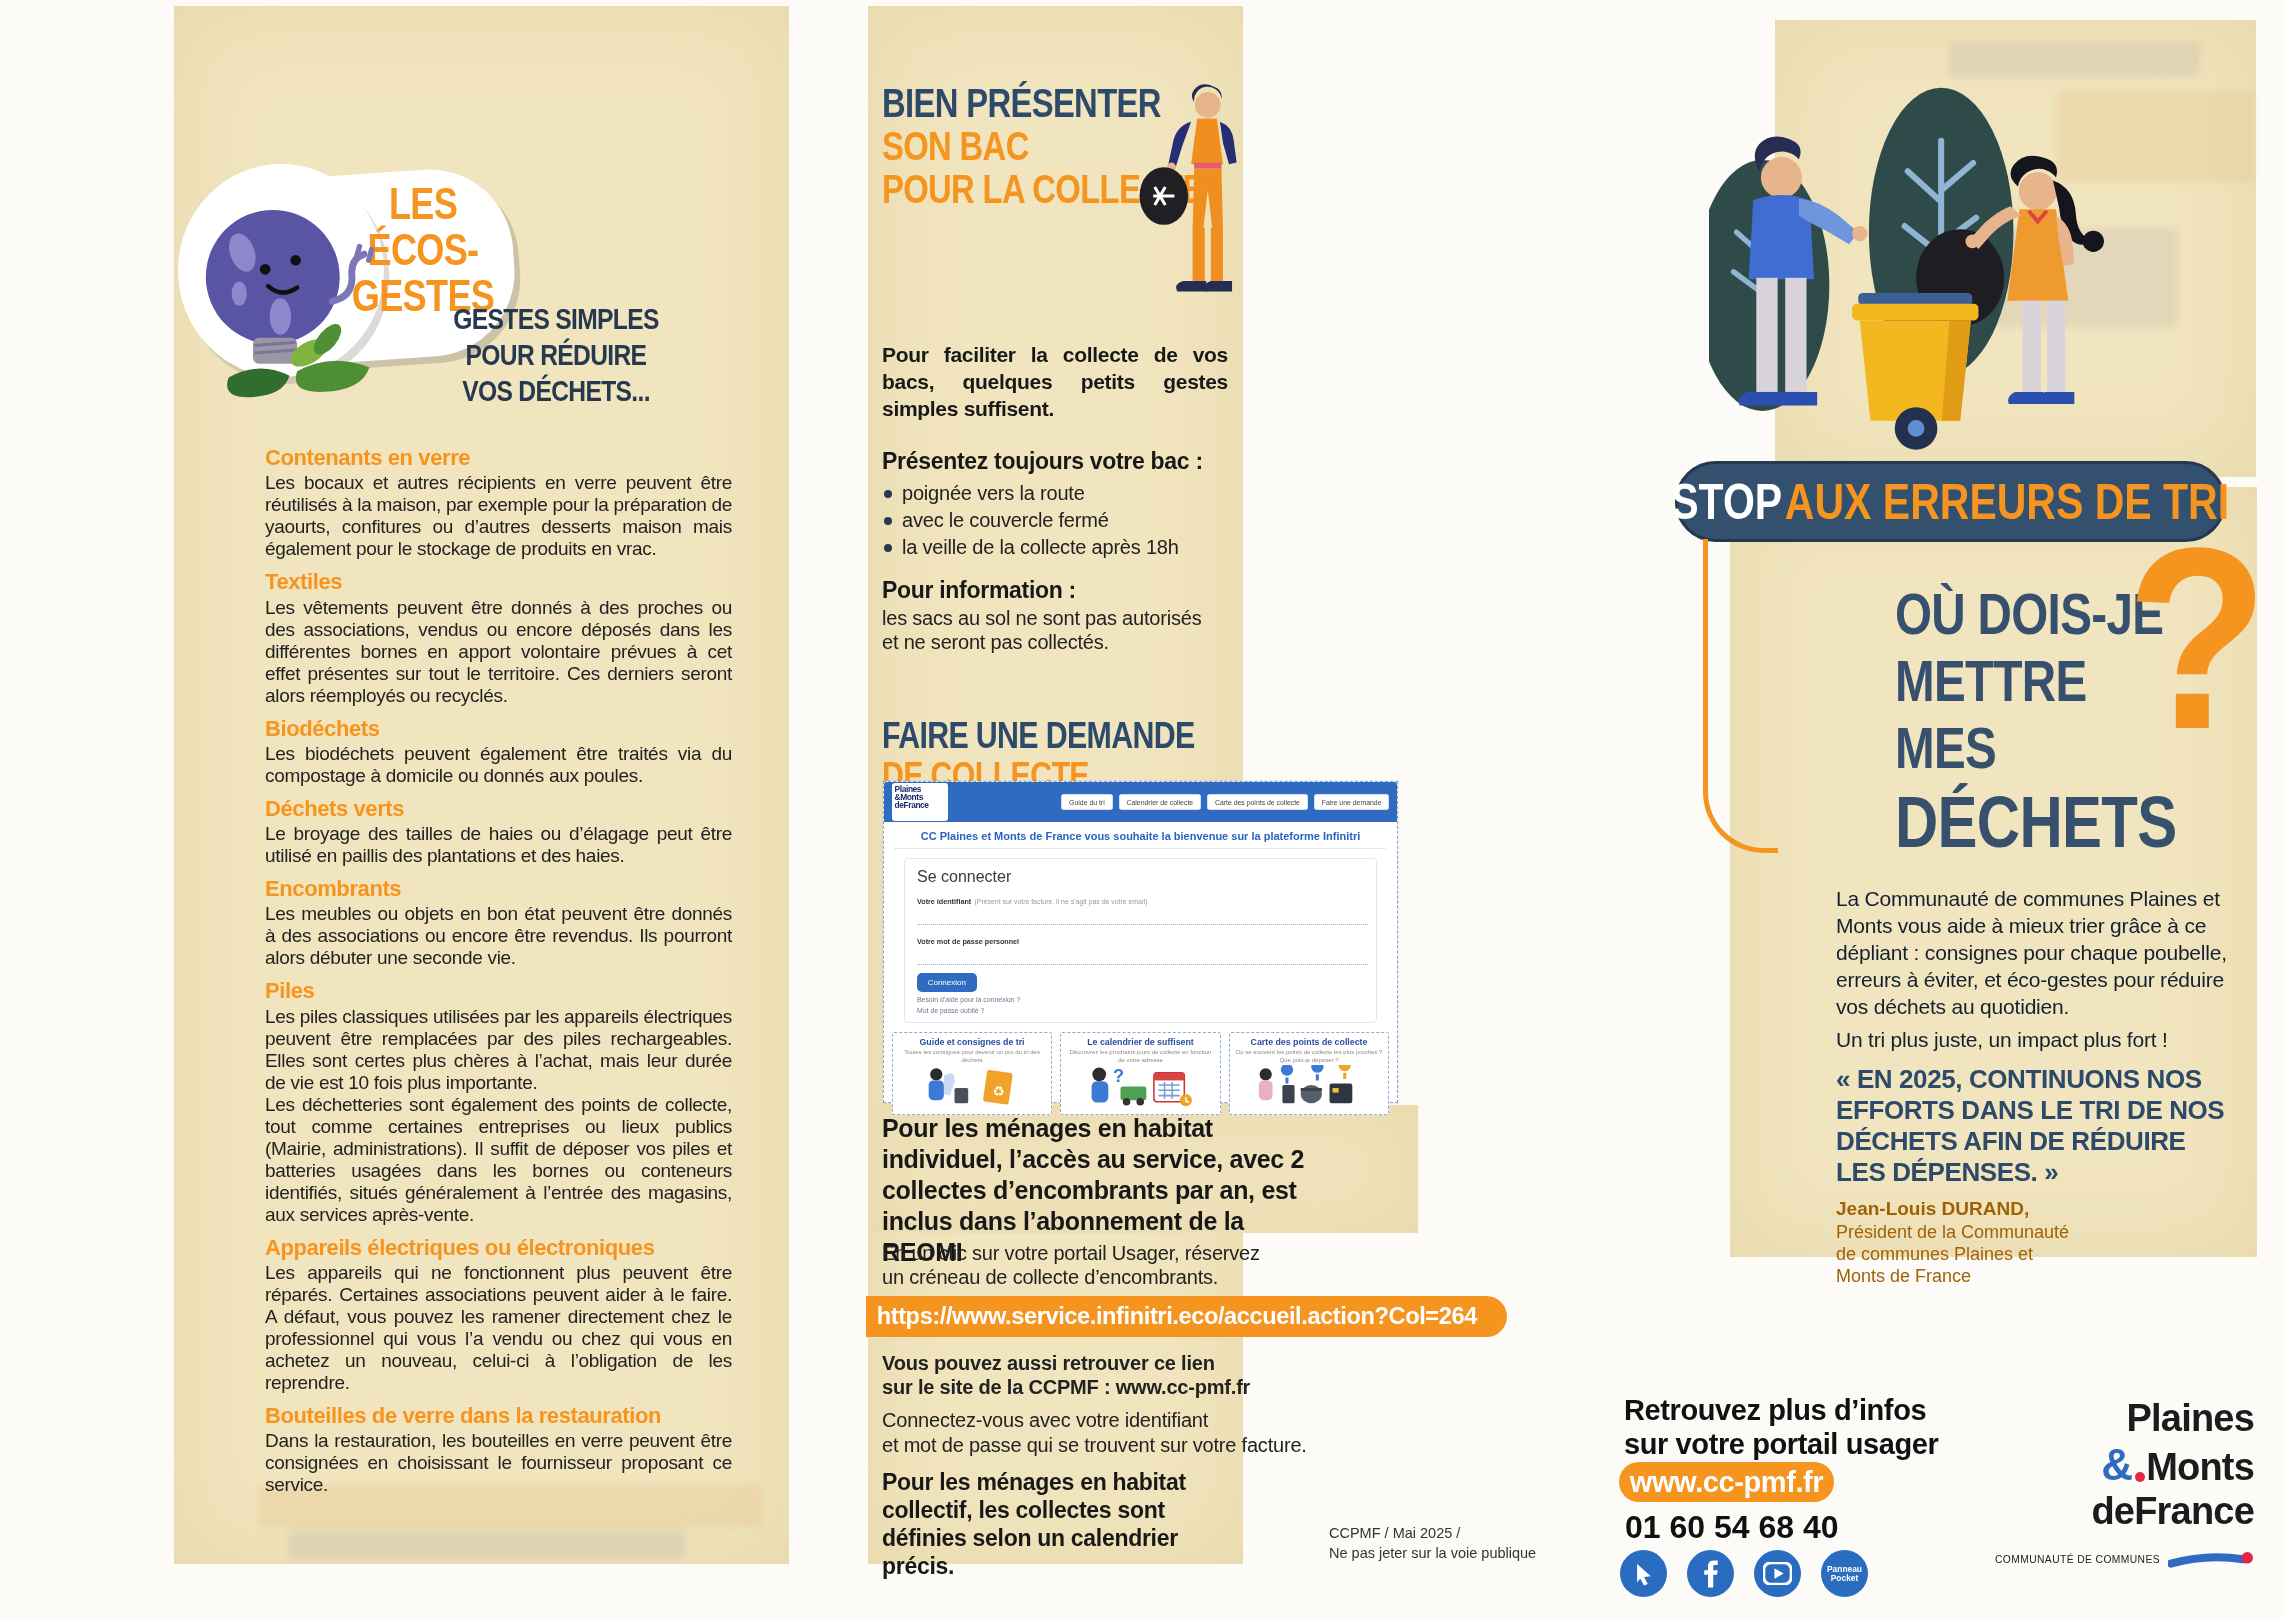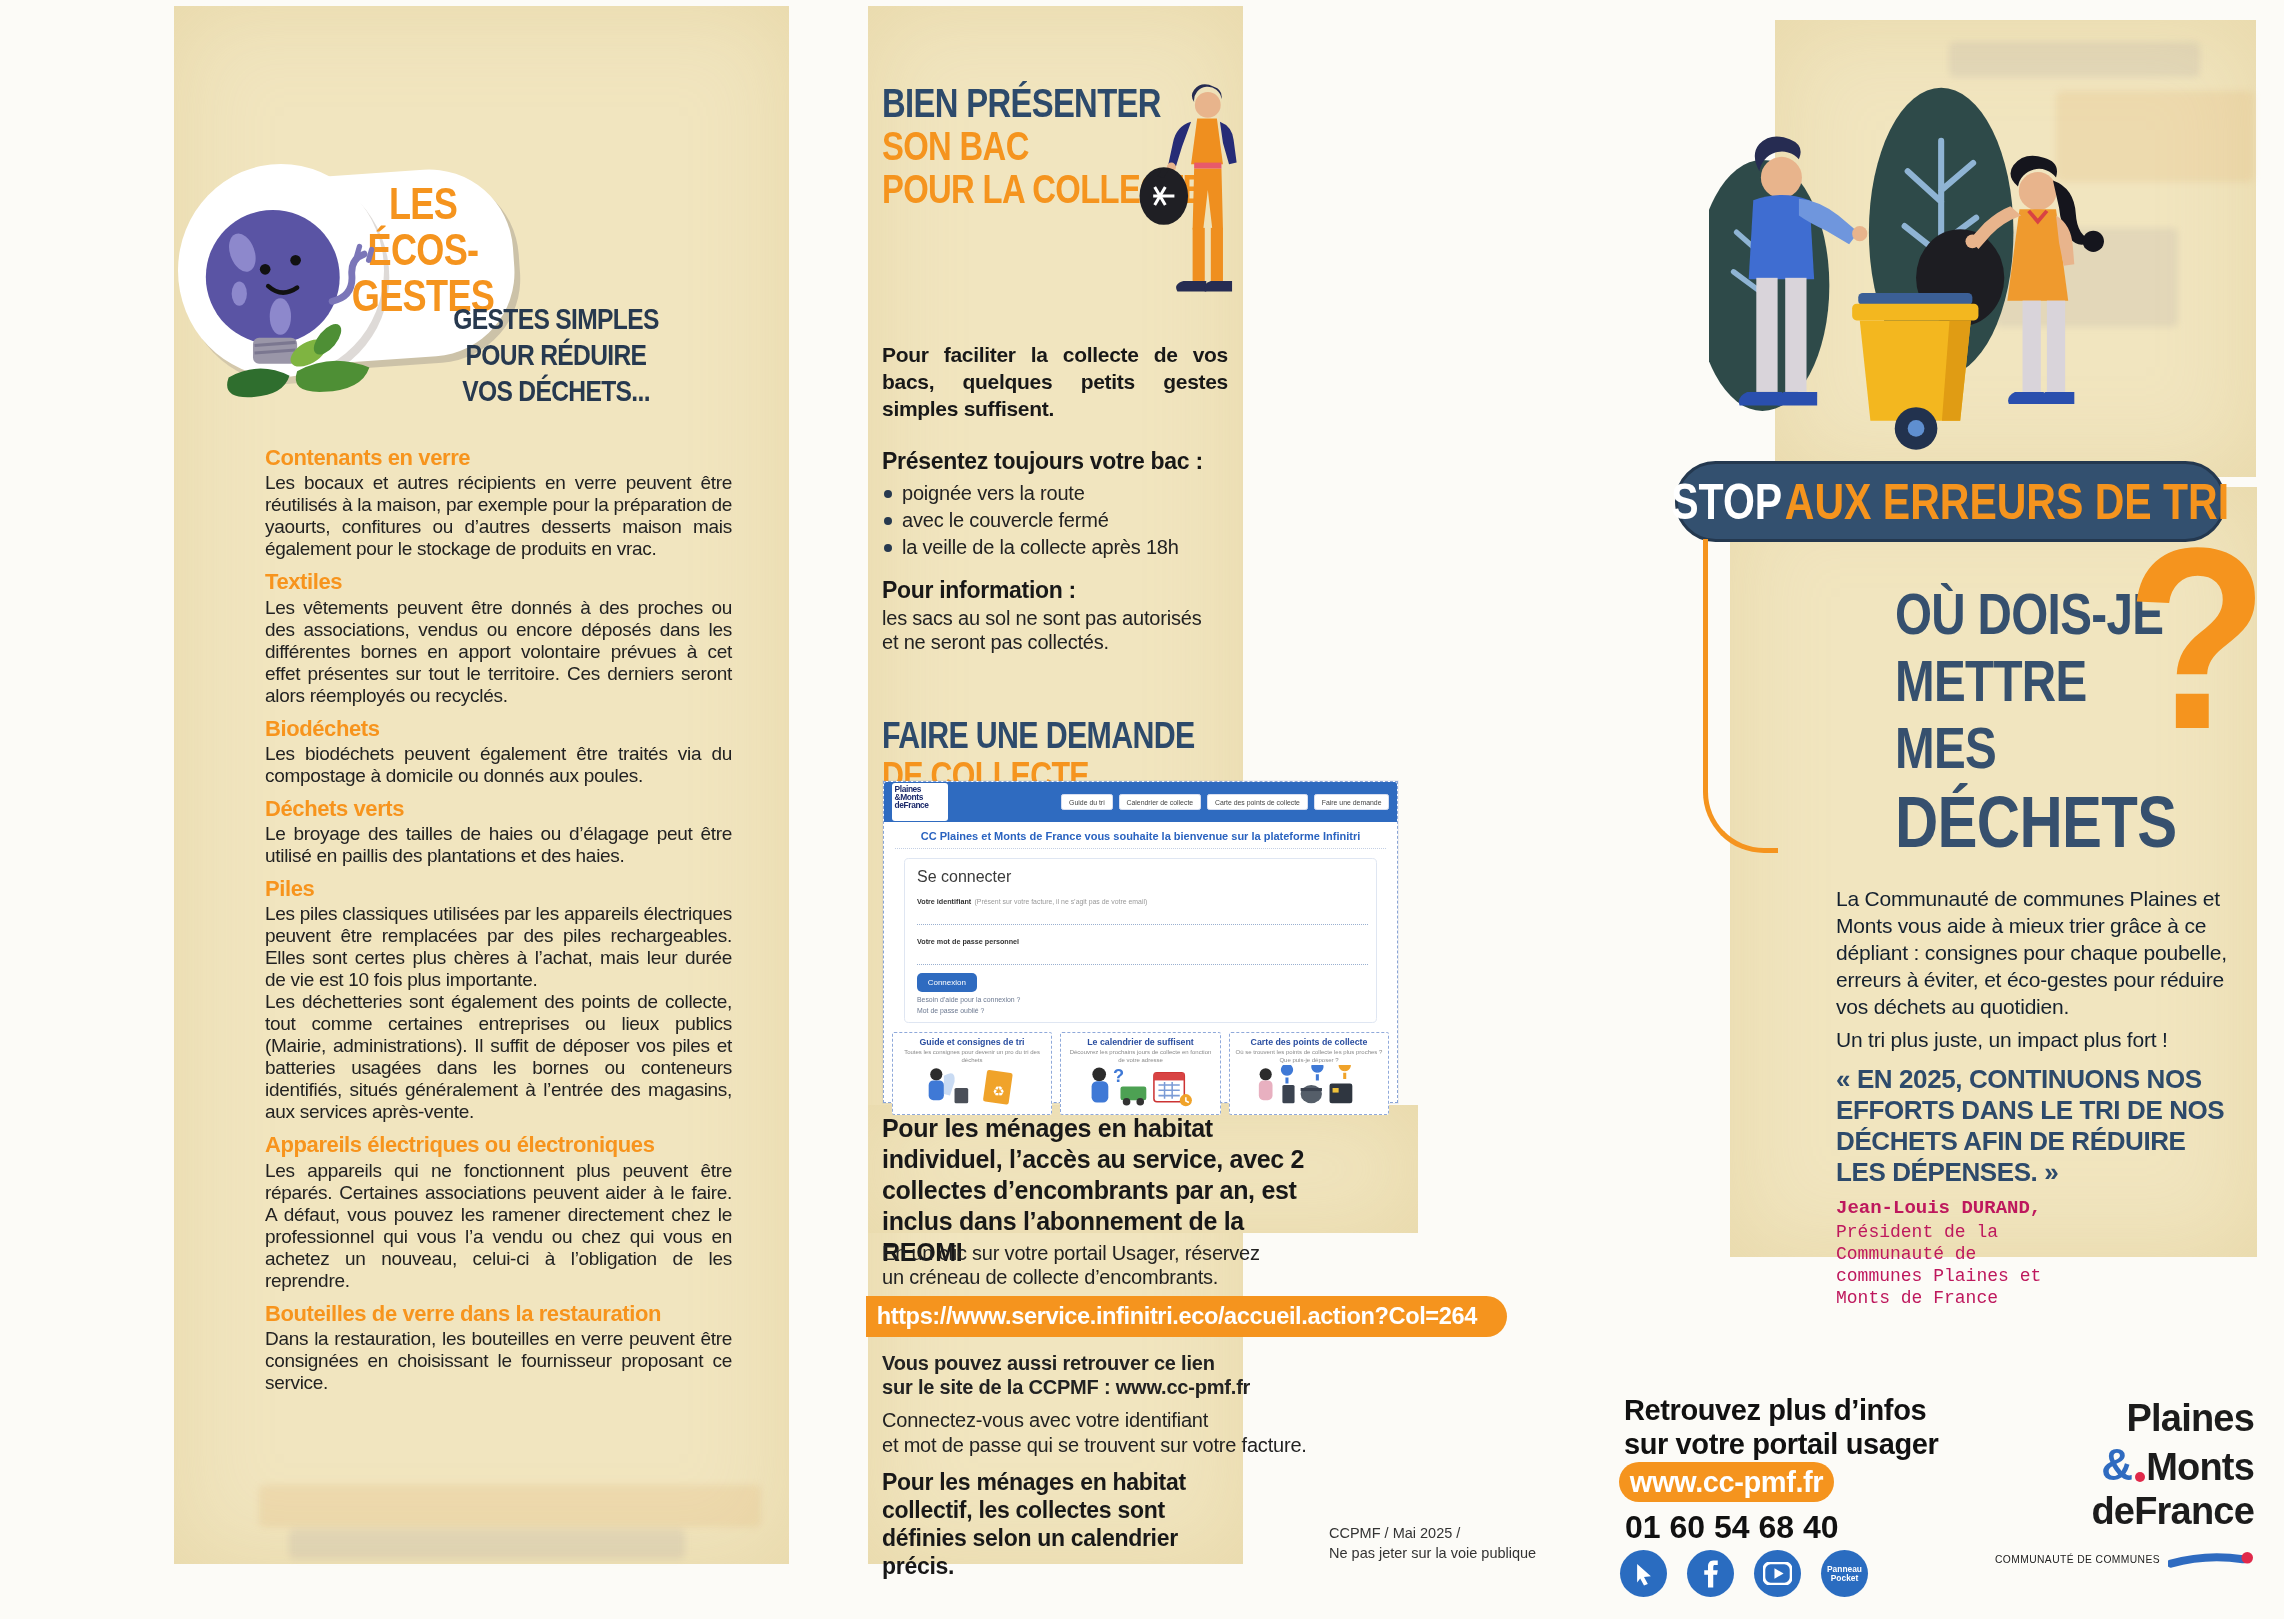--- a/index.html
+++ b/index.html
@@ -53,21 +53,21 @@
   .pcard{flex:1;border:1.5px dashed #8fa9da;border-radius:2.3px;padding:4.6px 4.6px 3px;background:#fff;text-align:center;}
   .pcard h5{margin:0;font-size:8.8px;color:#2a4ea0;font-weight:bold;}
   .pcard p{font-size:6px;color:#8a8a8a;line-height:7.6px;margin-top:2.3px;}
   
   .stop-pill{background:#33506f;border:3.8px solid #24384f;border-radius:44px;display:flex;align-items:center;justify-content:center;}
   .stop-pill .w1{color:#fff;font-weight:bold;font-size:50px;letter-spacing:0px;}
   .stop-pill .w2{color:#f5941e;font-weight:bold;font-size:50px;letter-spacing:0px;}
   .q-lines{font-weight:bold;font-size:58px;line-height:67px;color:#36506e;letter-spacing:-0.8px;}
   .r-par{font-size:21px;line-height:27px;color:#14202e;letter-spacing:-0.2px;}
   .r-quote{font-weight:bold;font-size:26px;line-height:31px;color:#2d4a6b;letter-spacing:-0.4px;}
-  .r-author{color:#be185d;font-size:19px;line-height:23px;font-family:Liberation Mono, monospace;}
+  .r-author{color:#a16207;font-size:19px;line-height:23px;}
   
   .f-info{font-weight:bold;font-size:29px;line-height:34px;color:#111;letter-spacing:-0.4px;}
   .site-pill{background:#f5941e;border-radius:23px;color:#fff;font-weight:bold;font-size:29px;
     display:flex;align-items:center;justify-content:center;letter-spacing:-0.4px;}
   .f-phone{font-weight:bold;font-size:32px;color:#111;letter-spacing:0px;}
   .soc{width:47px;height:47px;border-radius:50%;background:#2a6cc0;display:flex;align-items:center;justify-content:center;}
   .url-pill{background:#f5941e;border-radius:0 23px 23px 0;color:#fff;font-weight:bold;font-size:23.6px;
     display:flex;align-items:center;padding-left:10.7px;letter-spacing:-0.4px;}
   .logo-block{text-align:right;line-height:38px;}
   .logo-black{font-weight:bold;font-size:38px;color:#1c1c1c;letter-spacing:-0.8px;}
@@ -138,20 +138,24 @@
   </div>
   <div class="section">
     <h3>Biodéchets</h3>
     <p>Les biodéchets peuvent également être traités via du compostage à domicile ou donnés aux poules.</p>
   </div>
   <div class="section">
     <h3>Déchets verts</h3>
     <p>Le broyage des tailles de haies ou d’élagage peut être utilisé en paillis des plantations et des haies.</p>
   </div>
   <div class="section">
+    <h3>Encombrants</h3>
+    <p>Les meubles ou objets en bon état peuvent être donnés à des associations ou encore être revendus. Ils pourront alors débuter une seconde vie.</p>
+  </div>
+  <div class="section">
     <h3>Piles</h3>
     <p>Les piles classiques utilisées par les appareils électriques peuvent être remplacées par des piles rechargeables. Elles sont certes plus chères à l’achat, mais leur durée de vie est 10 fois plus importante.</p>
     <p>Les déchetteries sont également des points de collecte, tout comme certaines entreprises ou lieux publics (Mairie, administrations). Il suffit de déposer vos piles et batteries usagées dans les bornes ou conteneurs identifiés, situés généralement à l’entrée des magasins, aux services après-vente.</p>
   </div>
   <div class="section">
     <h3>Appareils électriques ou électroniques</h3>
     <p>Les appareils qui ne fonctionnent plus peuvent être réparés. Certaines associations peuvent aider à le faire. A défaut, vous pouvez les ramener directement chez le professionnel qui vous l’a vendu ou chez qui vous en achetez un nouveau, celui-ci à l’obligation de les reprendre.</p>
   </div>
   <div class="section">
     <h3>Bouteilles de verre dans la restauration</h3>

